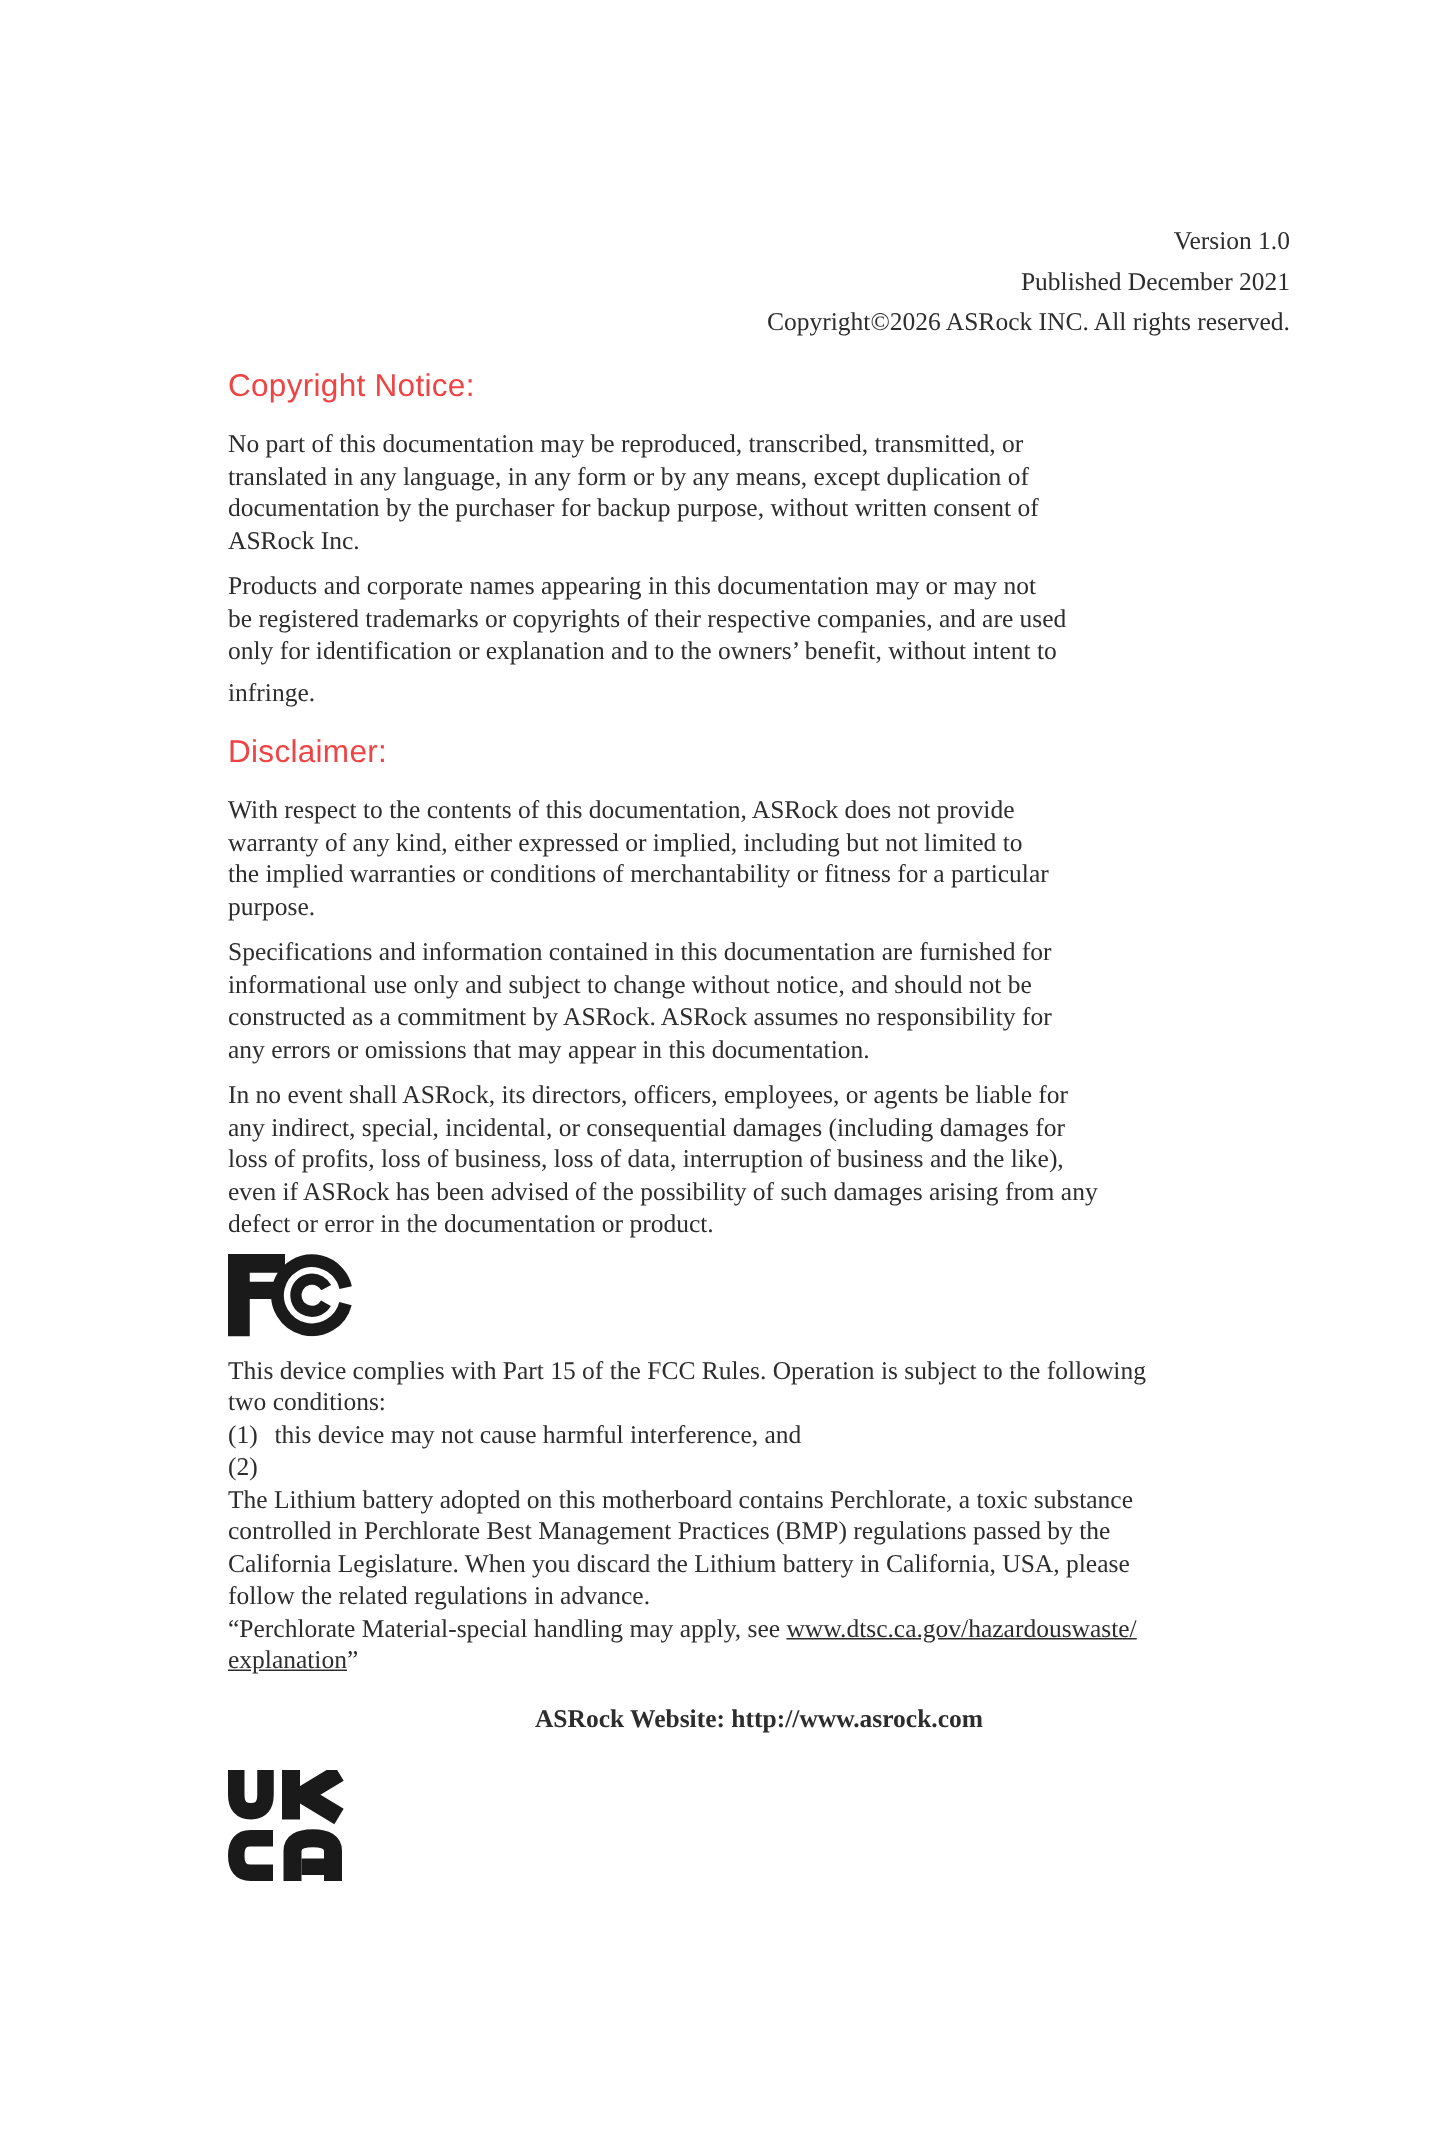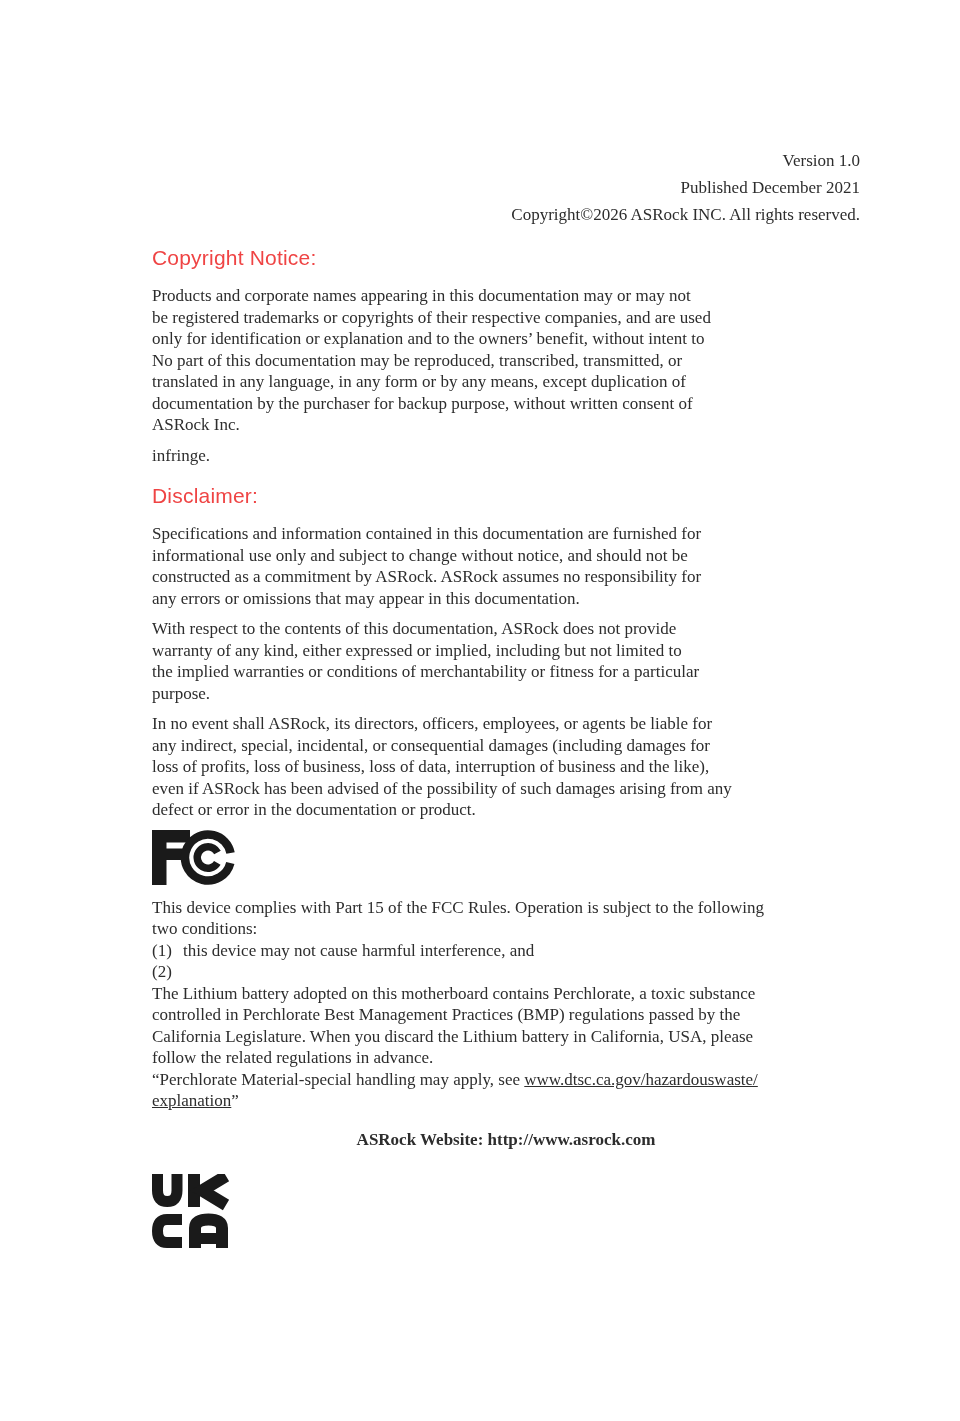--- a/index.html
+++ b/index.html
@@ -33,27 +33,27 @@
 </head>
 <body>
 
 <div class="page">
 
   <div class="meta-line">Version 1.0</div>
   <div class="meta-line">Published December 2021</div>
   <div class="meta-line">Copyright©2026 ASRock INC. All rights reserved.</div>
 
   <h2 class="section-heading">Copyright Notice:</h2>
+  <p class="body-text">No part of this documentation may be reproduced, transcribed, transmitted, or<br>translated in any language, in any form or by any means, except duplication of<br>documentation by the purchaser for backup purpose, without written consent of<br>ASRock Inc.</p>
   <p class="body-text mb0">Products and corporate names appearing in this documentation may or may not<br>be registered trademarks or copyrights of their respective companies, and are used<br>only for identification or explanation and to the owners’ benefit, without intent to</p>
-  <p class="body-text">No part of this documentation may be reproduced, transcribed, transmitted, or<br>translated in any language, in any form or by any means, except duplication of<br>documentation by the purchaser for backup purpose, without written consent of<br>ASRock Inc.</p>
   <p class="body-text infringe">infringe.</p>
 
   <h2 class="section-heading">Disclaimer:</h2>
+  <p class="body-text">With respect to the contents of this documentation, ASRock does not provide<br>warranty of any kind, either expressed or implied, including but not limited to<br>the implied warranties or conditions of merchantability or fitness for a particular<br>purpose.</p>
   <p class="body-text">Specifications and information contained in this documentation are furnished for<br>informational use only and subject to change without notice, and should not be<br>constructed as a commitment by ASRock. ASRock assumes no responsibility for<br>any errors or omissions that may appear in this documentation.</p>
-  <p class="body-text">With respect to the contents of this documentation, ASRock does not provide<br>warranty of any kind, either expressed or implied, including but not limited to<br>the implied warranties or conditions of merchantability or fitness for a particular<br>purpose.</p>
   <p class="body-text">In no event shall ASRock, its directors, officers, employees, or agents be liable for<br>any indirect, special, incidental, or consequential damages (including damages for<br>loss of profits, loss of business, loss of data, interruption of business and the like),<br>even if ASRock has been advised of the possibility of such damages arising from any<br>defect or error in the documentation or product.</p>
 
   <div class="fcc-logo-wrap">
     <svg width="84" height="55" viewBox="0 0 84 55" aria-hidden="true">
       <path d="M0,0 H38 V12.5 H14.5 V18.5 H36 V30 H14.5 V55 H0 Z" fill="#1a1a1a"></path>
       <circle cx="56" cy="27.5" r="23" fill="none" stroke="#1a1a1a" stroke-width="8.5" stroke-dasharray="133.5 11" transform="rotate(14 56 27.5)"></circle>
       <circle cx="56" cy="27.5" r="10.75" fill="none" stroke="#1a1a1a" stroke-width="7.5" stroke-dasharray="56.3 11.2" transform="rotate(30 56 27.5)"></circle>
     </svg>
   </div>
 

